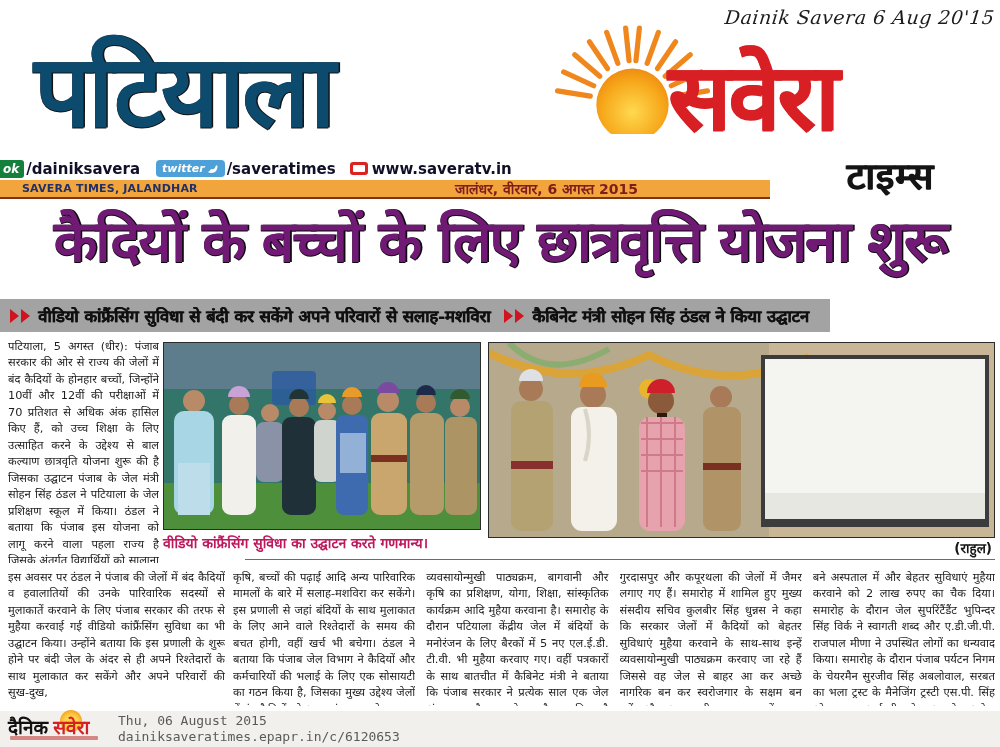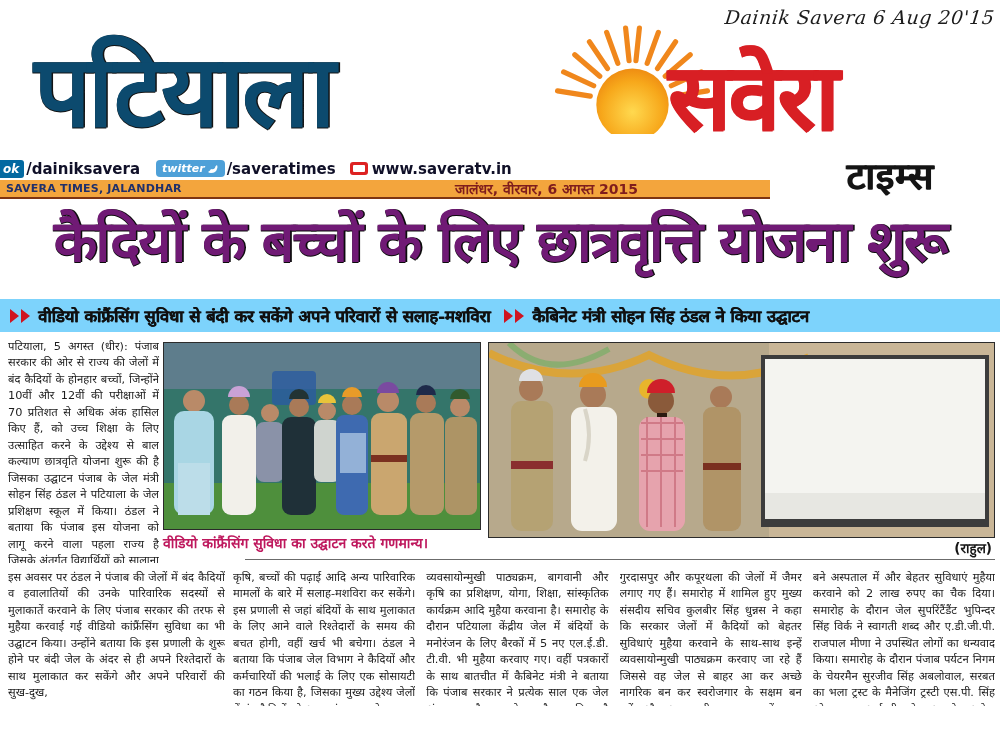--- a/index.html
+++ b/index.html
@@ -19,44 +19,44 @@
     font-weight:900; color:#d81f24; letter-spacing:-2px;
     text-shadow:1.5px 0 0 #d81f24, 0 1px 0 #d81f24; white-space:nowrap; }
   .mast-sun { position:absolute; left:545px; top:22px; }
   .mast-times { position:absolute; left:786px; top:149px; width:208px; text-align:center;
     font-size:37px; font-weight:900; color:#141414; letter-spacing:1px;
     text-shadow:1px 0 0 #141414; white-space:nowrap; }
 
   
   .social { position:absolute; left:0; top:158px; height:21px; display:flex; align-items:center;
     font-size:15px; font-weight:bold; color:#101028; }
-  .badge-fb { display:inline-block; background:#0369a1; color:#fff; font-style:italic;
+  .badge-fb { display:inline-block; background:#15803d; color:#fff; font-style:italic;
     font-size:12px; font-weight:bold; padding:2px 5px 2px 3px; border-radius:0 3px 3px 0; }
   .badge-tw { display:inline-flex; align-items:center; gap:2px; background:#4ea0d8; color:#fff;
     font-style:italic; font-size:11px; font-weight:bold; padding:2px 6px; border-radius:4px;
     margin-left:14px;text-align:center; }
   .tv-icon { display:inline-block; width:18px; height:13px; background:#d22; border-radius:3px;
     margin:0 4px 0 12px; position:relative; }
   .tv-icon:after { content:""; position:absolute; left:3px; top:3px; right:3px; bottom:3px;
     background:#fff; border-radius:1px; }
   .slash { margin:0 2px; }
 
   
   .datebar { position:absolute; left:0; top:180px; width:770px; height:19px; background:#f3a53d;
-    border-bottom:2px solid #7e3411; display:flex; align-items:center; }
+    border-bottom:2px solid #7e3411; display:flex; align-items:center;padding-left:16px; }
   .datebar .left { font-size:11px; font-weight:bold; color:#20306a; padding-left:6px; letter-spacing:.2px; }
   .datebar .center { position:absolute; left:455px; font-size:14px; font-weight:bold; color:#7f1d1d; }
 
   
   .headline { position:absolute; left:0; top:203px; width:1000px; text-align:center;
     font-size:57px; line-height:1.35; font-weight:900; color:#701a75; letter-spacing:-2px;
     text-shadow:1.6px 0 0 #0c0c0c, 0 .8px 0 #0c0c0c; white-space:nowrap; }
 
   
-  .subbar { position:absolute; left:0; top:299px; width:1000px; height:33px; background:#7dd3fc;
+  .subbar { position:absolute; left:0; top:299px; width:830px; height:33px; background:#a3a3a3;
     display:flex; align-items:center; padding:0 8px; }
   .subbar .txt { font-size:16.5px; font-weight:900; color:#101010; white-space:nowrap;
     text-shadow:.6px 0 0 #101010; }
   .dbl-arrow { display:inline-flex; margin:0 6px 0 2px; }
   .dbl-arrow i { width:0; height:0; border-top:7px solid transparent; border-bottom:7px solid transparent;
     border-left:9px solid #cf1420; margin-right:2px; }
 
   
   .photo { position:absolute; border:1px solid #2b2b2b; overflow:hidden; }
   .photo-left { left:163px; top:342px; width:318px; height:188px; }
@@ -239,14 +239,26 @@
 
   <div class="btxt indent col1a">पटियाला, 5 अगस्त (धीर): पंजाब सरकार की ओर से राज्य की जेलों में बंद कैदियों के होनहार बच्चों, जिन्होंने 10वीं और 12वीं की परीक्षाओं में 70 प्रतिशत से अधिक अंक हासिल किए हैं, को उच्च शिक्षा के लिए उत्साहित करने के उद्देश्य से बाल कल्याण छात्रवृति योजना शुरू की है जिसका उद्घाटन पंजाब के जेल मंत्री सोहन सिंह ठंडल ने पटियाला के जेल प्रशिक्षण स्कूल में किया। ठंडल ने बताया कि पंजाब इस योजना को लागू करने वाला पहला राज्य है जिसके अंतर्गत विद्यार्थियों को सालाना 12,000 रुपए छात्रवृति के रूप में दिए जाएंगे।</div>
   <div class="btxt indent col1b">इस अवसर पर ठंडल ने पंजाब की जेलों में बंद कैदियों व हवालातियों की उनके पारिवारिक सदस्यों से मुलाकातें करवाने के लिए पंजाब सरकार की तरफ से मुहैया करवाई गई वीडियो कांफ्रैंसिंग सुविधा का भी उद्घाटन किया। उन्होंने बताया कि इस प्रणाली के शुरू होने पर बंदी जेल के अंदर से ही अपने रिश्तेदारों के साथ मुलाकात कर सकेंगे और अपने परिवारों की सुख-दुख,</div>
   <div class="cols-bottom">
     <div class="btxt c">कृषि, बच्चों की पढ़ाई आदि अन्य पारिवारिक मामलों के बारे में सलाह-मशविरा कर सकेंगे। इस प्रणाली से जहां बंदियों के साथ मुलाकात के लिए आने वाले रिश्तेदारों के समय की बचत होगी, वहीं खर्च भी बचेगा। ठंडल ने बताया कि पंजाब जेल विभाग ने कैदियों और कर्मचारियों की भलाई के लिए एक सोसायटी का गठन किया है, जिसका मुख्य उद्देश्य जेलों में बंद कैदियों को अच्छा इंसान बनाने,</div>
     <div class="btxt c">व्यवसायोन्मुखी पाठ्यक्रम, बागवानी और कृषि का प्रशिक्षण, योगा, शिक्षा, सांस्कृतिक कार्यक्रम आदि मुहैया करवाना है। समारोह के दौरान पटियाला केंद्रीय जेल में बंदियों के मनोरंजन के लिए बैरकों में 5 नए एल.ई.डी. टी.वी. भी मुहैया करवाए गए। वहीं पत्रकारों के साथ बातचीत में कैबिनेट मंत्री ने बताया कि पंजाब सरकार ने प्रत्येक साल एक जेल अंदर एक जैमर लगने का फैसला किया है और अब तक नाभा, संगरूर,</div>
     <div class="btxt c">गुरदासपुर और कपूरथला की जेलों में जैमर लगाए गए हैं। समारोह में शामिल हुए मुख्य संसदीय सचिव कुलबीर सिंह धुन्नस ने कहा कि सरकार जेलों में कैदियों को बेहतर सुविधाएं मुहैया करवाने के साथ-साथ इन्हें व्यवसायोन्मुखी पाठ्यक्रम करवाए जा रहे हैं जिससे वह जेल से बाहर आ कर अच्छे नागरिक बन कर स्वरोजगार के सक्षम बन सकें और अच्छा जीवन गुजार सकें। इस दौरान एच.डी.एफ.सी. बैंक ने जेल में</div>
     <div class="btxt c">बने अस्पताल में और बेहतर सुविधाएं मुहैया करवाने को 2 लाख रुपए का चैक दिया। समारोह के दौरान जेल सुपरिंटैंडैंट भुपिन्दर सिंह विर्क ने स्वागती शब्द और ए.डी.जी.पी. राजपाल मीणा ने उपस्थित लोगों का धन्यवाद किया। समारोह के दौरान पंजाब पर्यटन निगम के चेयरमैन सुरजीव सिंह अबलोवाल, सरबत का भला ट्रस्ट के मैनेजिंग ट्रस्टी एस.पी. सिंह ओबराय, ए.आई.जी. जेल आर.के. अरोड़ा प्रमुख रूप से उपस्थित थे।</div>
   </div>
 
+  <div class="footer">
+    <div class="flogo">
+      <span class="sun"></span>
+      <span class="b1">दैनिक</span>
+      <span class="b2">सवेरा</span>
+      <span class="tag"></span>
+    </div>
+    <div class="fmeta">
+      <div>Thu, 06 August 2015</div>
+      <div><a href="#">dainiksaveratimes.epapr.in/c/6120653</a></div>
+    </div>
+  </div>
 
 </div>
 
 </body></html>

